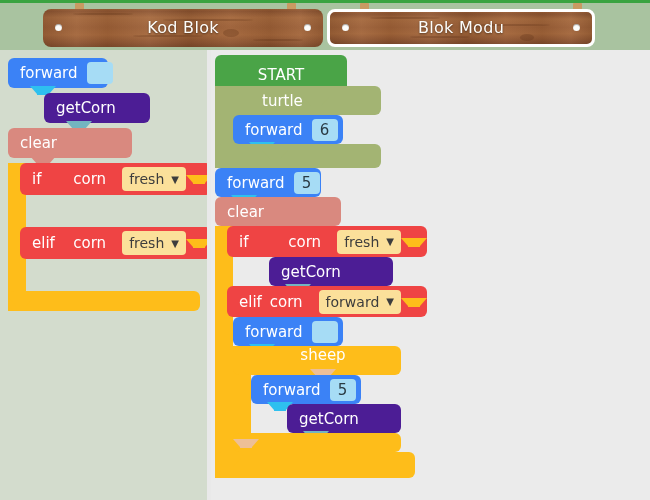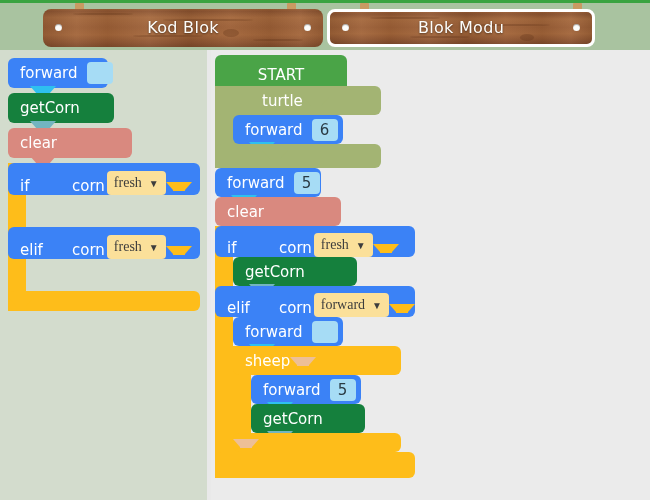--- a/index.html
+++ b/index.html
@@ -85,21 +85,21 @@
     display: flex; align-items: center;
     padding-left: 12px;
     cursor: pointer;
   }
   .blk .nub {
     position: absolute; left: 22px; bottom: -7px;
     width: 26px; height: 9px;
   }
   .blk .nub svg { display: block; }
   .blk-forward { background: #3b82f6; }
-  .blk-getcorn { background: #15803d; }
+  .blk-getcorn { background: #4c1d95; margin-left: 36px; }
   .blk-clear   { background: #d9897f; }
   .blk-start   { background: #4aa447; }
 
   .val {
     margin-left: 9px;
     min-width: 26px; height: 22px;
     background: #a6dcf5; border-radius: 4px;
     color: #2a3b44; font-size: 15px;
     display: flex; align-items: center; justify-content: center;
     padding: 0 6px;
@@ -118,35 +118,34 @@
   }
   .cblk .foot {
     position: absolute; left: 0;
     border-radius: 6px;
   }
   .c-turtle .head, .c-turtle .wall, .c-turtle .foot { background: #a3b473; padding-left: 47px; }
   .c-sheep  .head, .c-sheep  .wall, .c-sheep  .foot { background: #edbf97; }
   .c-if     .head, .c-if     .wall, .c-if     .foot { background: #febd1a; }
 
   .ifrow {
-    position: absolute; left: 0;
-    background: #3b82f6; border-radius: 6px;
-    display: flex; align-items: flex-end;
+    position: absolute; left: 12px;
+    background: #ef4444; border-radius: 6px;
+    display: flex; align-items: center;
     color: #fff; font-size: 15px;
     padding-left: 12px;
   }
   .ifrow .kw { width: 52px; }
   .ifrow .cond { color: #ffffff; font-size: 15px; }
   .dd {
-    margin-left: 2px;
+    margin-left: 16px;
     height: 24px; background: #fbe09a;
     border-radius: 4px; color: #3d3d3d; font-size: 14px;
     display: flex; align-items: center; gap: 7px;
     padding: 0 7px;
-    font-family: Liberation Serif, serif;
   }
   .dd .arw { font-size: 10px; color: #3d3d3d; }
 
   .slot { position: absolute; background: #d3dccd; }
 </style>
 </head>
 <body>
 
 <div id="top-strip"></div>
 
@@ -361,21 +360,21 @@
       <span class="val"></span>
       <span class="nub" style="left:16px;">
         <svg width="26" height="9" viewBox="0 0 26 9">
             <path d="M0 0 h26 l-7 8 a4 4 0 0 1 -12 0 z" fill="#2ec0ef"></path>
           </svg>
       </span>
     </div>
 
     <div class="cblk c-sheep" style="left:18px; top:120px; width:168px; height:106px;">
       <div class="wall" style="top:0; height:106px;"></div>
-      <div class="head" style="width:168px; height:29px;">
+      <div class="head" style="width:168px; height:29px;flex-direction:column;">
         <span>sheep</span>
         <span class="nub" style="left:16px; bottom:-7px;">
           <svg width="26" height="9" viewBox="0 0 26 9">
               <path d="M0 0 h26 l-7 8 a4 4 0 0 1 -12 0 z" fill="#edbf97"></path>
             </svg>
         </span>
       </div>
 
       <div class="blk blk-forward" style="left:18px; top:29px; width:110px; height:29px;">
         <span>forward</span>

